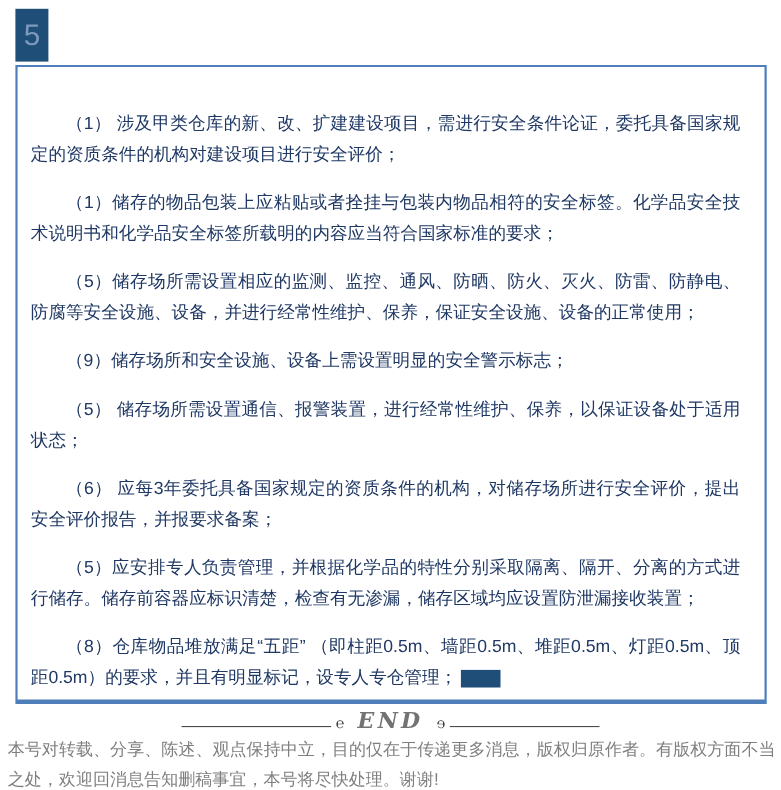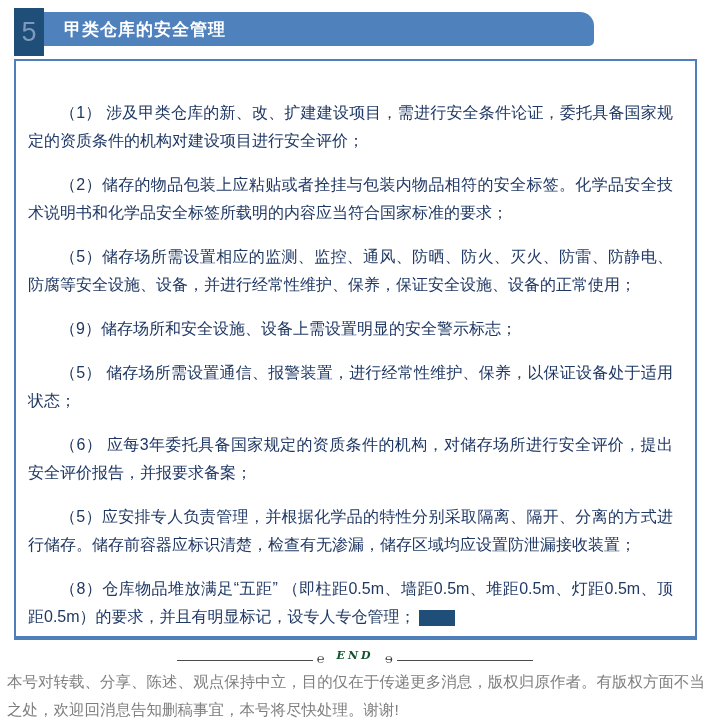--- a/index.html
+++ b/index.html
@@ -52,44 +52,41 @@
     width:136px; height:0; border-bottom:1px solid #4a4a4a;
     margin-top:10px;
   }
   .end-divider .orn {
     font-family:"DejaVu Serif", serif; font-size:13px; line-height:1;
     margin:6px 4px 0 4px;
   }
   .end-divider .orn.mirrored { transform:scaleX(-1); }
   .end-label {
     font-family:"DejaVu Serif", serif; font-style:italic; font-weight:bold;
-    font-size:11px; letter-spacing:3px; margin:0 8px; color:#14532d;
+    font-size:20px; letter-spacing:3px; margin:0 8px; color:#737373;
   }
 
   
   .footer {
     position:absolute; left:7px; top:668px; width:698px;
     color:#7F7F7F; font-size:15.5px; line-height:28px; text-align:justify;
   }
 </style>
 </head>
 <body>
 
 <div class="page">
 
-  <div class="banner">
-    <span class="banner-title">甲类仓库的安全管理</span>
-  </div>
   <div class="num-box">
     <span>5</span>
   </div>
 
   <div class="content-box">
     <p><span>（1） 涉及甲类仓库的新、改、扩建建设项目，需进行安全条件论证，委托具备国家规定的资质条件的机构对建设项目进行安全评价；</span></p>
-    <p><span>（2）储存的物品包装上应粘贴或者拴挂与包装内物品相符的安全标签。化学品安全技术说明书和化学品安全标签所载明的内容应当符合国家标准的要求；</span></p>
+    <p><span>（1）储存的物品包装上应粘贴或者拴挂与包装内物品相符的安全标签。化学品安全技术说明书和化学品安全标签所载明的内容应当符合国家标准的要求；</span></p>
     <p><span>（5）储存场所需设置相应的监测、监控、通风、防晒、防火、灭火、防雷、防静电、防腐等安全设施、设备，并进行经常性维护、保养，保证安全设施、设备的正常使用；</span></p>
     <p><span>（9）储存场所和安全设施、设备上需设置明显的安全警示标志；</span></p>
     <p><span>（5） 储存场所需设置通信、报警装置，进行经常性维护、保养，以保证设备处于适用状态；</span></p>
     <p><span>（6） 应每3年委托具备国家规定的资质条件的机构，对储存场所进行安全评价，提出安全评价报告，并报要求备案；</span></p>
     <p><span>（5）应安排专人负责管理，并根据化学品的特性分别采取隔离、隔开、分离的方式进行储存。储存前容器应标识清楚，检查有无渗漏，储存区域均应设置防泄漏接收装置；</span></p>
     <p><span>（8）仓库物品堆放满足“五距” （即柱距0.5m、墙距0.5m、堆距0.5m、灯距0.5m、顶距0.5m）的要求，并且有明显标记，设专人专仓管理；</span><span class="highlight-block"></span></p>
   </div>
 
   <div class="end-divider">
     <span class="line"></span>

